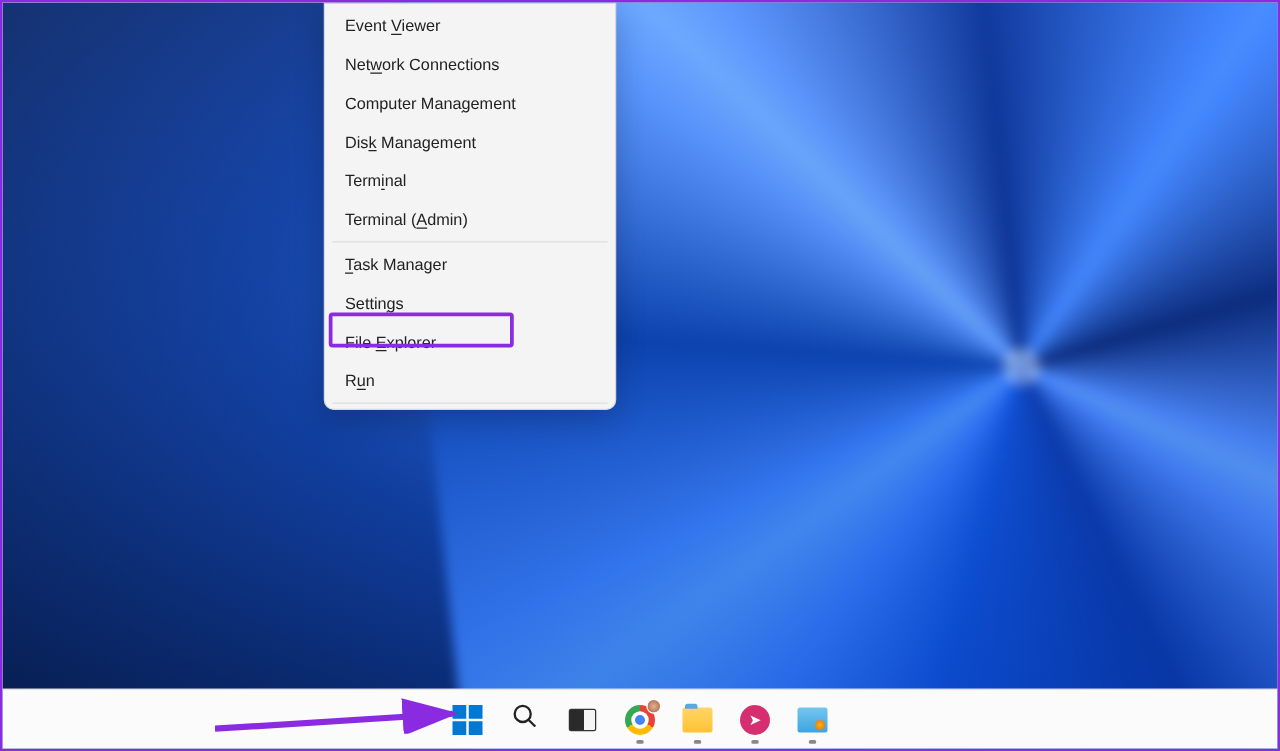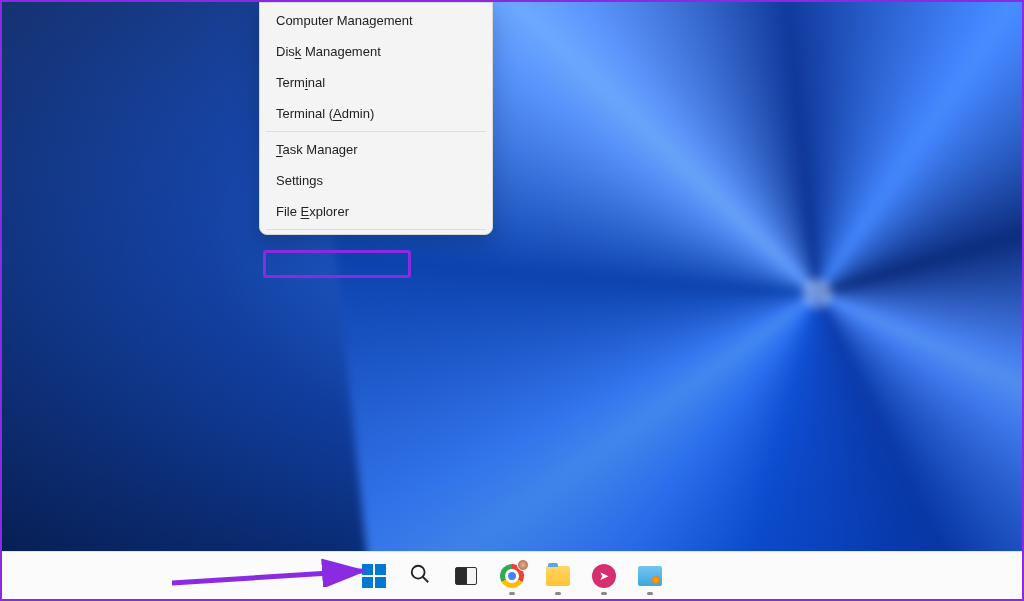--- a/index.html
+++ b/index.html
@@ -198,40 +198,49 @@
       border: 1px solid #fff;
     }
   </style>
 </head>
 <body>
 
 <div class="desktop"></div>
 
 <div class="context-menu" id="ctxMenu">
     <div class="menu-item">
+      <span>Event <span class="underline">V</span>iewer</span>
+    </div>
+    <div class="menu-item">
+      <span>Net<span class="underline">w</span>ork Connections</span>
+    </div>
+    <div class="menu-item">
       <span>Computer Mana<span class="underline">g</span>ement</span>
     </div>
     <div class="menu-item">
       <span>Dis<span class="underline">k</span> Management</span>
     </div>
     <div class="menu-item">
       <span>Term<span class="underline">i</span>nal</span>
     </div>
     <div class="menu-item">
       <span>Terminal (<span class="underline">A</span>dmin)</span>
     </div>
     <div class="menu-sep"></div>
     <div class="menu-item">
       <span><span class="underline">T</span>ask Manager</span>
     </div>
     <div class="menu-item">
       <span>Settin<span class="underline">g</span>s</span>
     </div>
     <div class="menu-item">
       <span>File <span class="underline">E</span>xplorer</span>
+    </div>
+    <div class="menu-item">
+      <span>R<span class="underline">u</span>n</span>
     </div>
     <div class="menu-sep"></div>
   </div>
 
 <div class="highlight-box"></div>
 
 <svg class="arrow-annotation" viewBox="0 0 200 30">
   <defs>
     <marker id="arrhead" markerWidth="10" markerHeight="10" refX="8" refY="3" orient="auto">
       <path d="M0,0 L9,3 L0,6 Z" fill="#8a2be2"></path>

